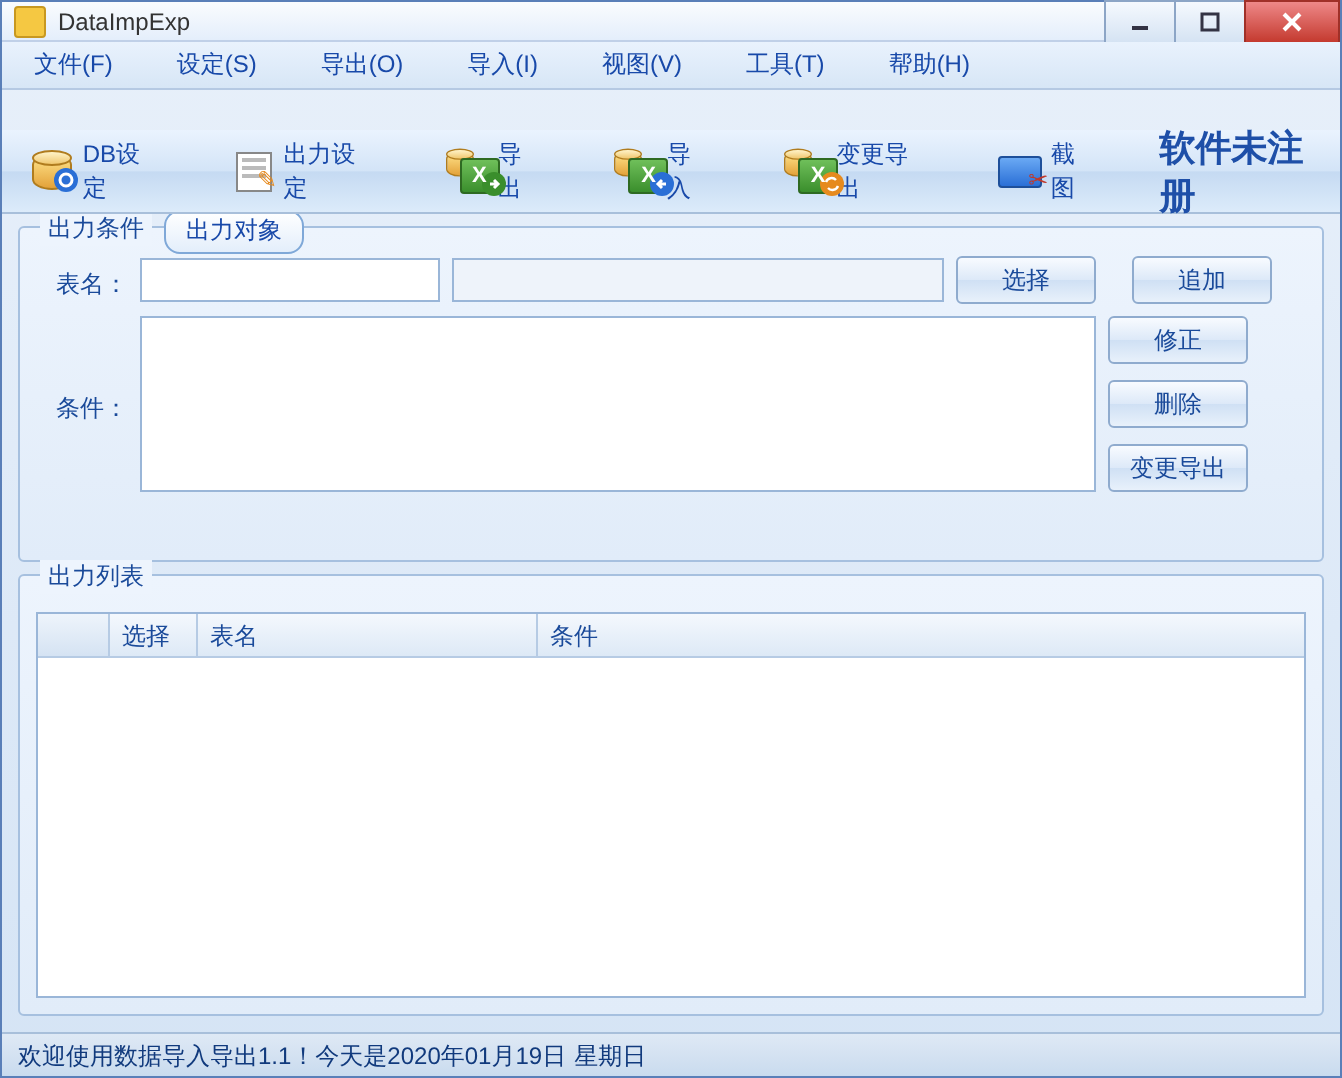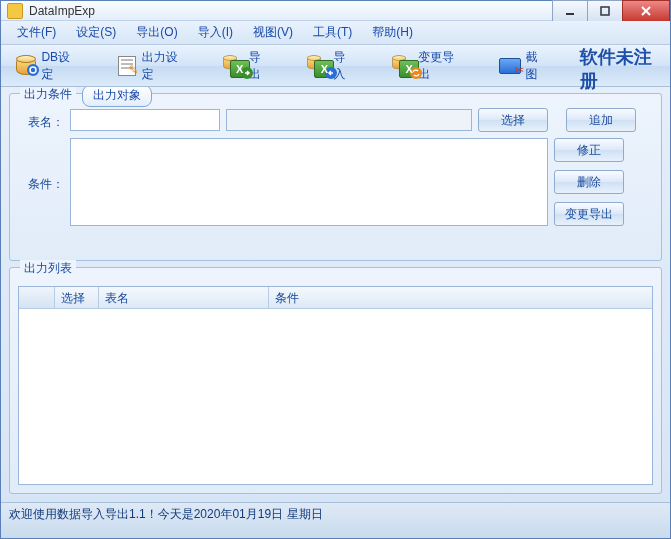--- a/index.html
+++ b/index.html
@@ -5,23 +5,23 @@
 * { box-sizing: border-box; margin: 0; padding: 0; }
 body { font-family: "Microsoft YaHei", "SimSun", Arial, sans-serif; font-size: 12px; background: #fff; }
 .window { width: 671px; height: 539px; border: 1px solid #5a7fb8; background: linear-gradient(#e8f0fa, #d5e4f5); display: flex; flex-direction: column; }
 .titlebar { height: 20px; background: linear-gradient(#fafcfe, #e4eefb); display: flex; align-items: center; padding: 0 0 0 6px; border-bottom: 1px solid #c0d0e8; }
 .titlebar .appicon { width: 16px; height: 16px; background: #f5c842; border: 1px solid #c89820; border-radius: 2px; margin-right: 6px; }
 .titlebar .title { flex: 1; color: #333; }
 .winbtns { display: flex; }
 .winbtn { width: 36px; height: 22px; display: flex; align-items: center; justify-content: center; border: 1px solid #8ca5c6; background: linear-gradient(#f5f9fe, #d5e3f3); margin-left: -1px; cursor: pointer; }
 .winbtn.close { width: 48px; background: linear-gradient(#e88, #c43a2f); border-color: #a03028; color: #fff; }
 .winbtn svg { width: 12px; height: 12px; }
-.menubar { height: 24px; background: linear-gradient(#e9f2fd, #d7e6f6); display: flex; align-items: center; padding: 0 6px; border-bottom: 1px solid #b5c9e3; }
+.menubar { height: 24px; background: linear-gradient(#e9f2fd, #d7e6f6); display: flex; align-items: center; padding: 0 6px; border-bottom: 1px solid #b5c9e3; gap: 12px; }
 .menuitem { padding: 3px 10px; color: #1849a9; cursor: pointer; }
-.toolbar { height: 42px; background: linear-gradient(#eaf3fe 0%, #d3e4f7 50%, #c5daf2 51%, #dcebfa 100%); display: flex; align-items: flex-start; padding: 0 6px; border-bottom: 1px solid #a8bfda; gap: 20px; }
+.toolbar { height: 42px; background: linear-gradient(#eaf3fe 0%, #d3e4f7 50%, #c5daf2 51%, #dcebfa 100%); display: flex; align-items: center; padding: 0 6px; border-bottom: 1px solid #a8bfda; gap: 20px; margin-top: 20px; }
 .tbbtn { display: flex; align-items: center; gap: 4px; padding: 4px 8px; color: #1849a9; cursor: pointer; border-radius: 3px; }
 .tbicon { width: 24px; height: 24px; display: flex; align-items: center; justify-content: center; }
 .unreg { font-size: 18px; font-weight: bold; color: #1e4fa8; margin-left: 4px; }
 .client { flex: 1; padding: 6px 8px 0 8px; display: flex; flex-direction: column; gap: 6px; overflow: hidden; }
 .group { border: 1px solid #a6c0df; border-radius: 3px; background: linear-gradient(#edf4fd, #e1ecf9); position: relative; padding: 14px 8px 8px 8px; }
 .group-label { position: absolute; top: -8px; left: 10px; color: #1a4a9a; padding: 0 4px; background: linear-gradient(#edf4fd,#edf4fd); text-align: center; }
 .tabs-row { position: absolute; top: -9px; left: 72px; display: flex; }
 .tab { padding: 1px 10px 2px 10px; border: 1px solid #7fa8d8; border-radius: 8px 8px 8px 8px; background: linear-gradient(#fff,#e3eefb); color: #1849a9; font-size: 12px; cursor: pointer; }
 .row { display: flex; align-items: center; gap: 6px; margin-bottom: 6px; }
 .lbl { width: 46px; text-align: right; color: #1a4a9a; padding-top: 4px; }
@@ -32,21 +32,21 @@
 .rightbtns { display: flex; flex-direction: column; gap: 8px; }
 .list-group { flex: 1; display: flex; flex-direction: column; }
 .grid { flex: 1; border: 1px solid #9ab6d8; background: #fff; margin-top: 4px; display: flex; flex-direction: column; }
 .grid-head { height: 22px; background: linear-gradient(#f4f8fd,#dde9f6); display: flex; border-bottom: 1px solid #b6cbe4; }
 .gh { border-right: 1px solid #b6cbe4; padding: 3px 6px; color: #1a4a9a; }
 .gh.corner { width: 36px; background: linear-gradient(#eef4fb,#d5e3f3); }
 .gh.c1 { width: 44px; }
 .gh.c2 { width: 170px; }
 .gh.c3 { flex: 1; border-right: none; }
 .grid-body { flex: 1; background: #fff; }
-.statusbar { height: 36px; background: linear-gradient(#dfe9f5,#c9dbee); border-top: 1px solid #a8bfda; color: #113a7d; padding: 3px 8px; display: flex; gap: 4px; }
+.statusbar { height: 22px; background: linear-gradient(#dfe9f5,#c9dbee); border-top: 1px solid #a8bfda; color: #113a7d; padding: 3px 8px; display: flex; gap: 4px; }
 .cyl { display:inline-block; width:20px; height:18px; border-radius:50%/30%; background:linear-gradient(#ffe38a,#e3a23a); border:1px solid #b07c1e; position:relative; }
 .cyl::before { content:""; position:absolute; top:-3px; left:-1px; right:-1px; height:6px; border-radius:50%; background:linear-gradient(#fff3c8,#f0c870); border:1px solid #b07c1e; }
 .xls { display:inline-block; width:20px; height:18px; background:linear-gradient(#6fbf5a,#3a8e2c); border:1px solid #2e6a22; border-radius:2px; position:relative; }
 .xls::after { content:"X"; position:absolute; inset:0; color:#fff; font-weight:bold; font-size:11px; display:flex; align-items:center; justify-content:center; }
 .arrow-badge { position:absolute; bottom:-2px; right:-4px; width:12px; height:12px; border-radius:50%; background:#3a8e2c; display:flex; align-items:center; justify-content:center; }
 .arrow-badge.blue { background:#2a6fd6; }
 .arrow-badge svg { width:8px; height:8px; }
 .sheet { display:inline-block; width:18px; height:20px; background:#fff; border:1px solid #888; position:relative; }
 .sheet::before { content:""; position:absolute; top:2px; left:2px; right:2px; height:2px; background:#bbb; box-shadow:0 4px 0 #bbb,0 8px 0 #bbb; }
 .screen { display:inline-block; width:22px; height:16px; background:linear-gradient(#6aa9f4,#2a6fd6); border:1px solid #1d4f9a; border-radius:2px; position:relative; }

